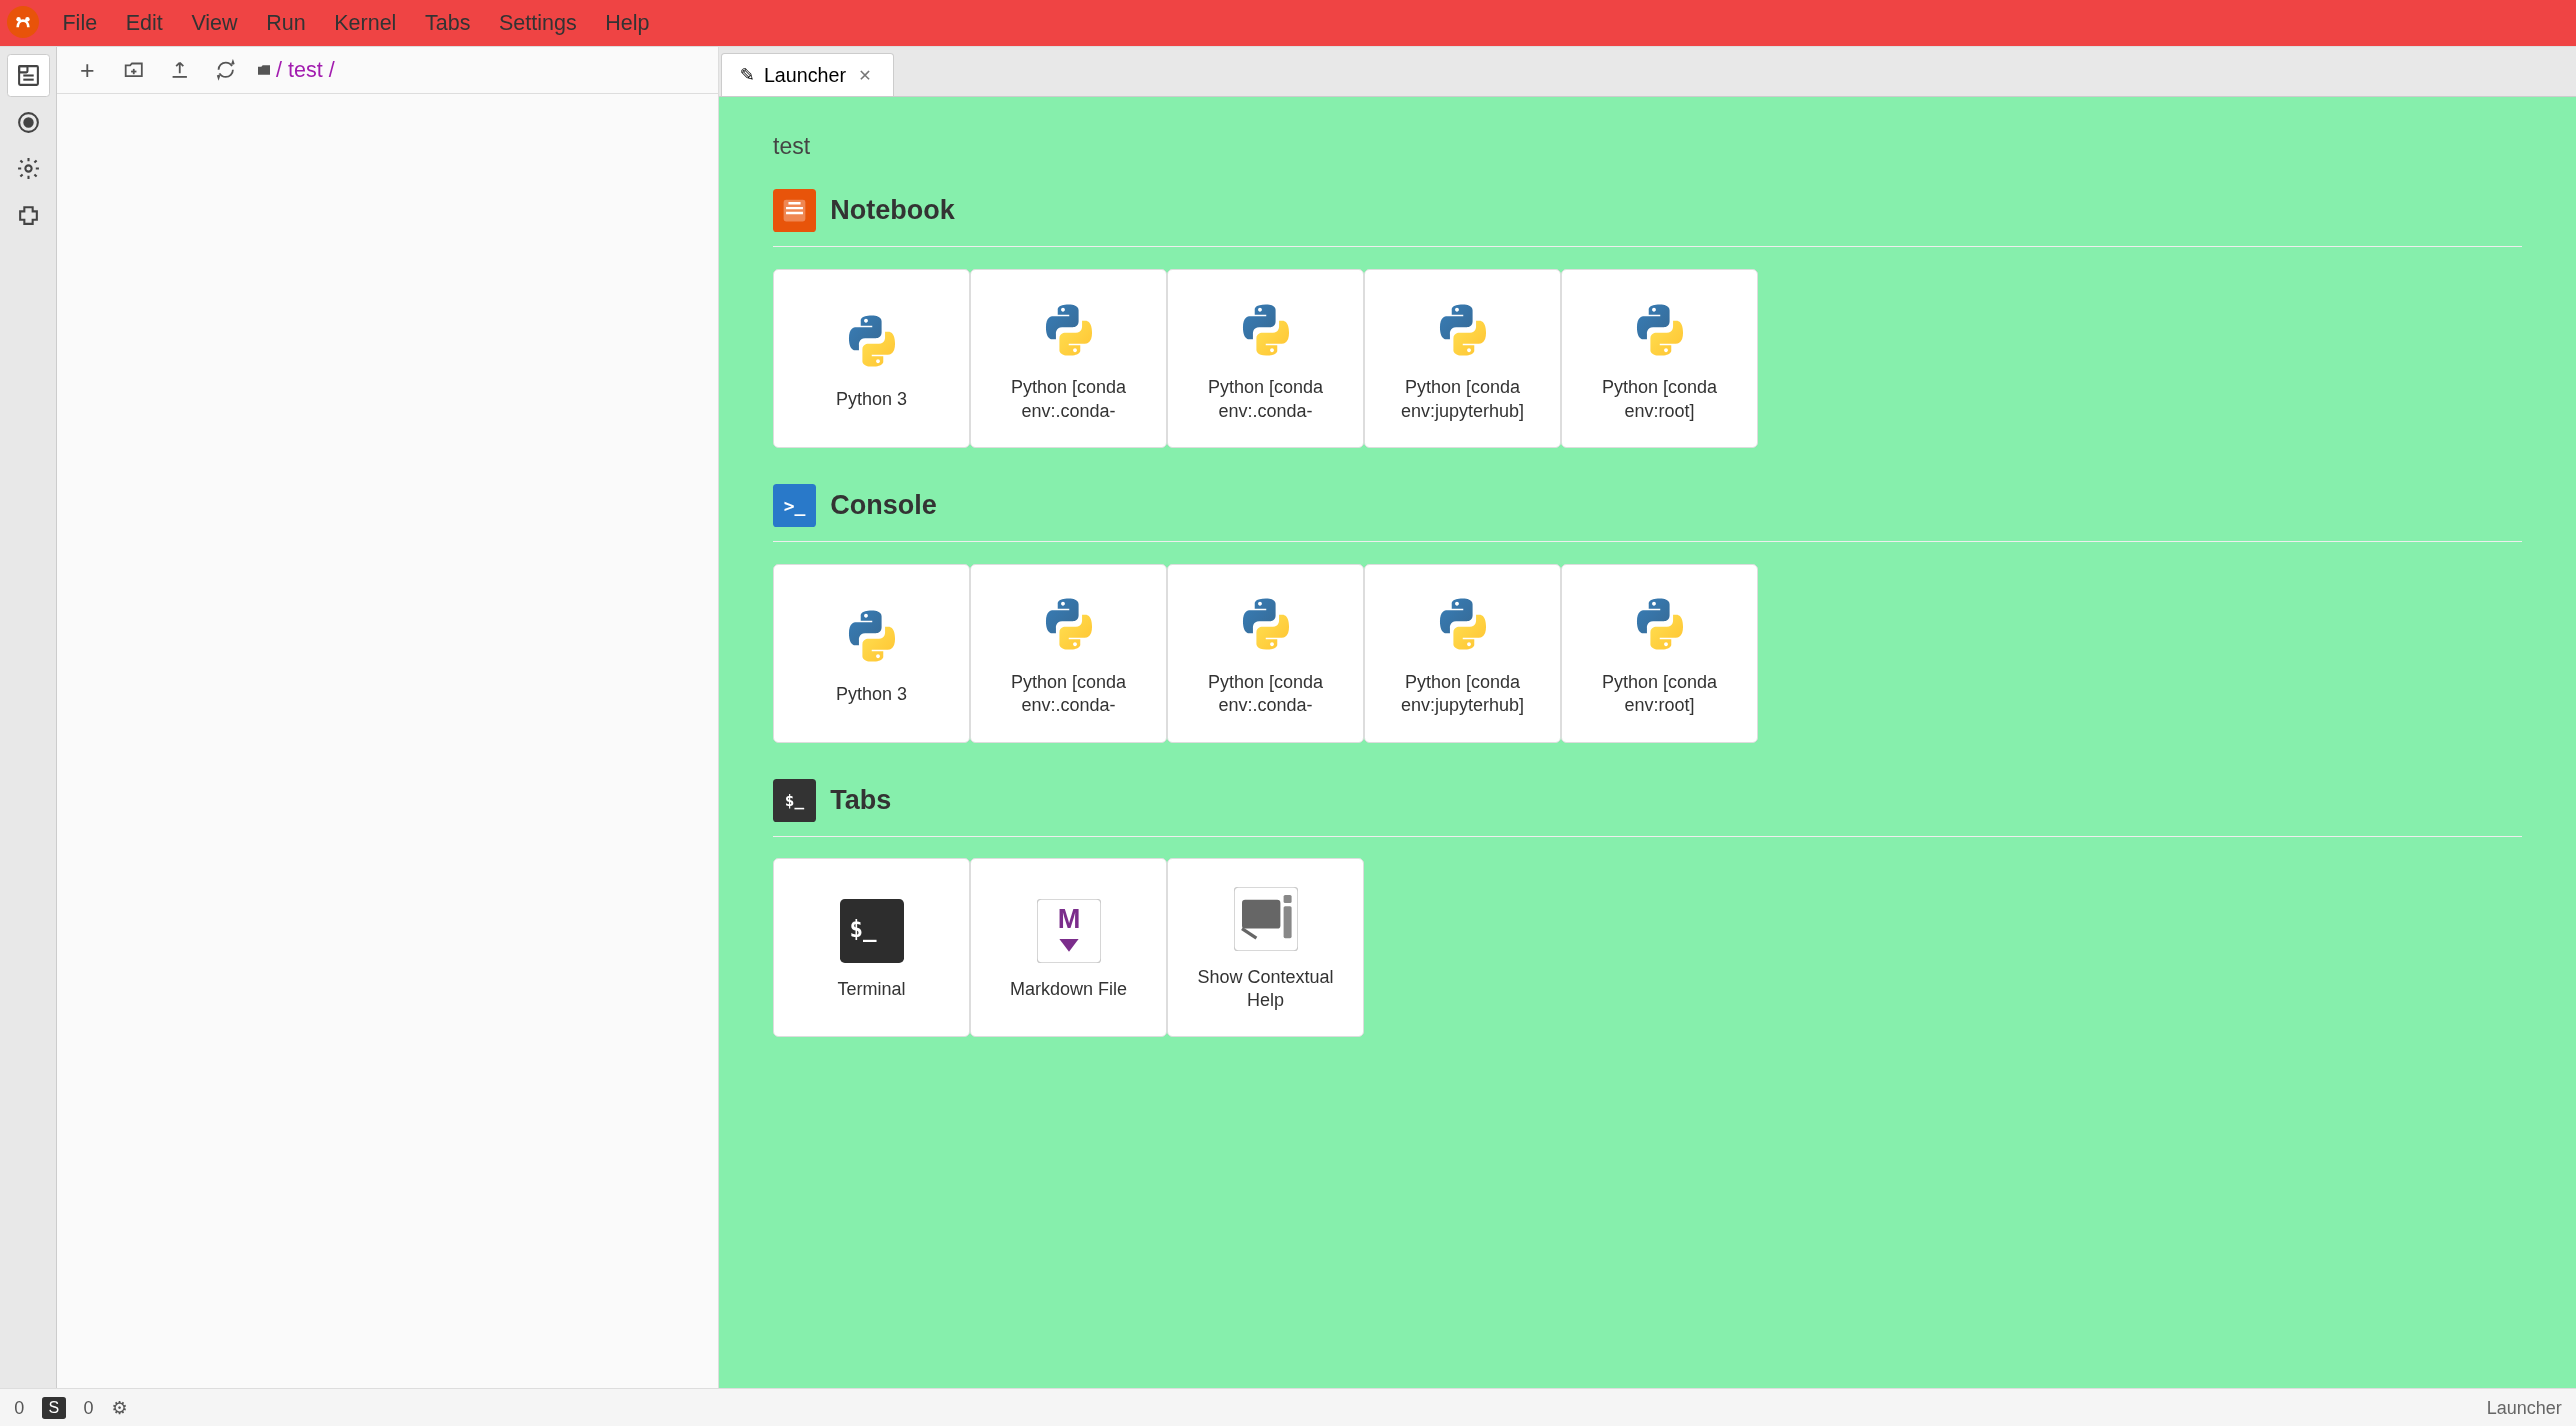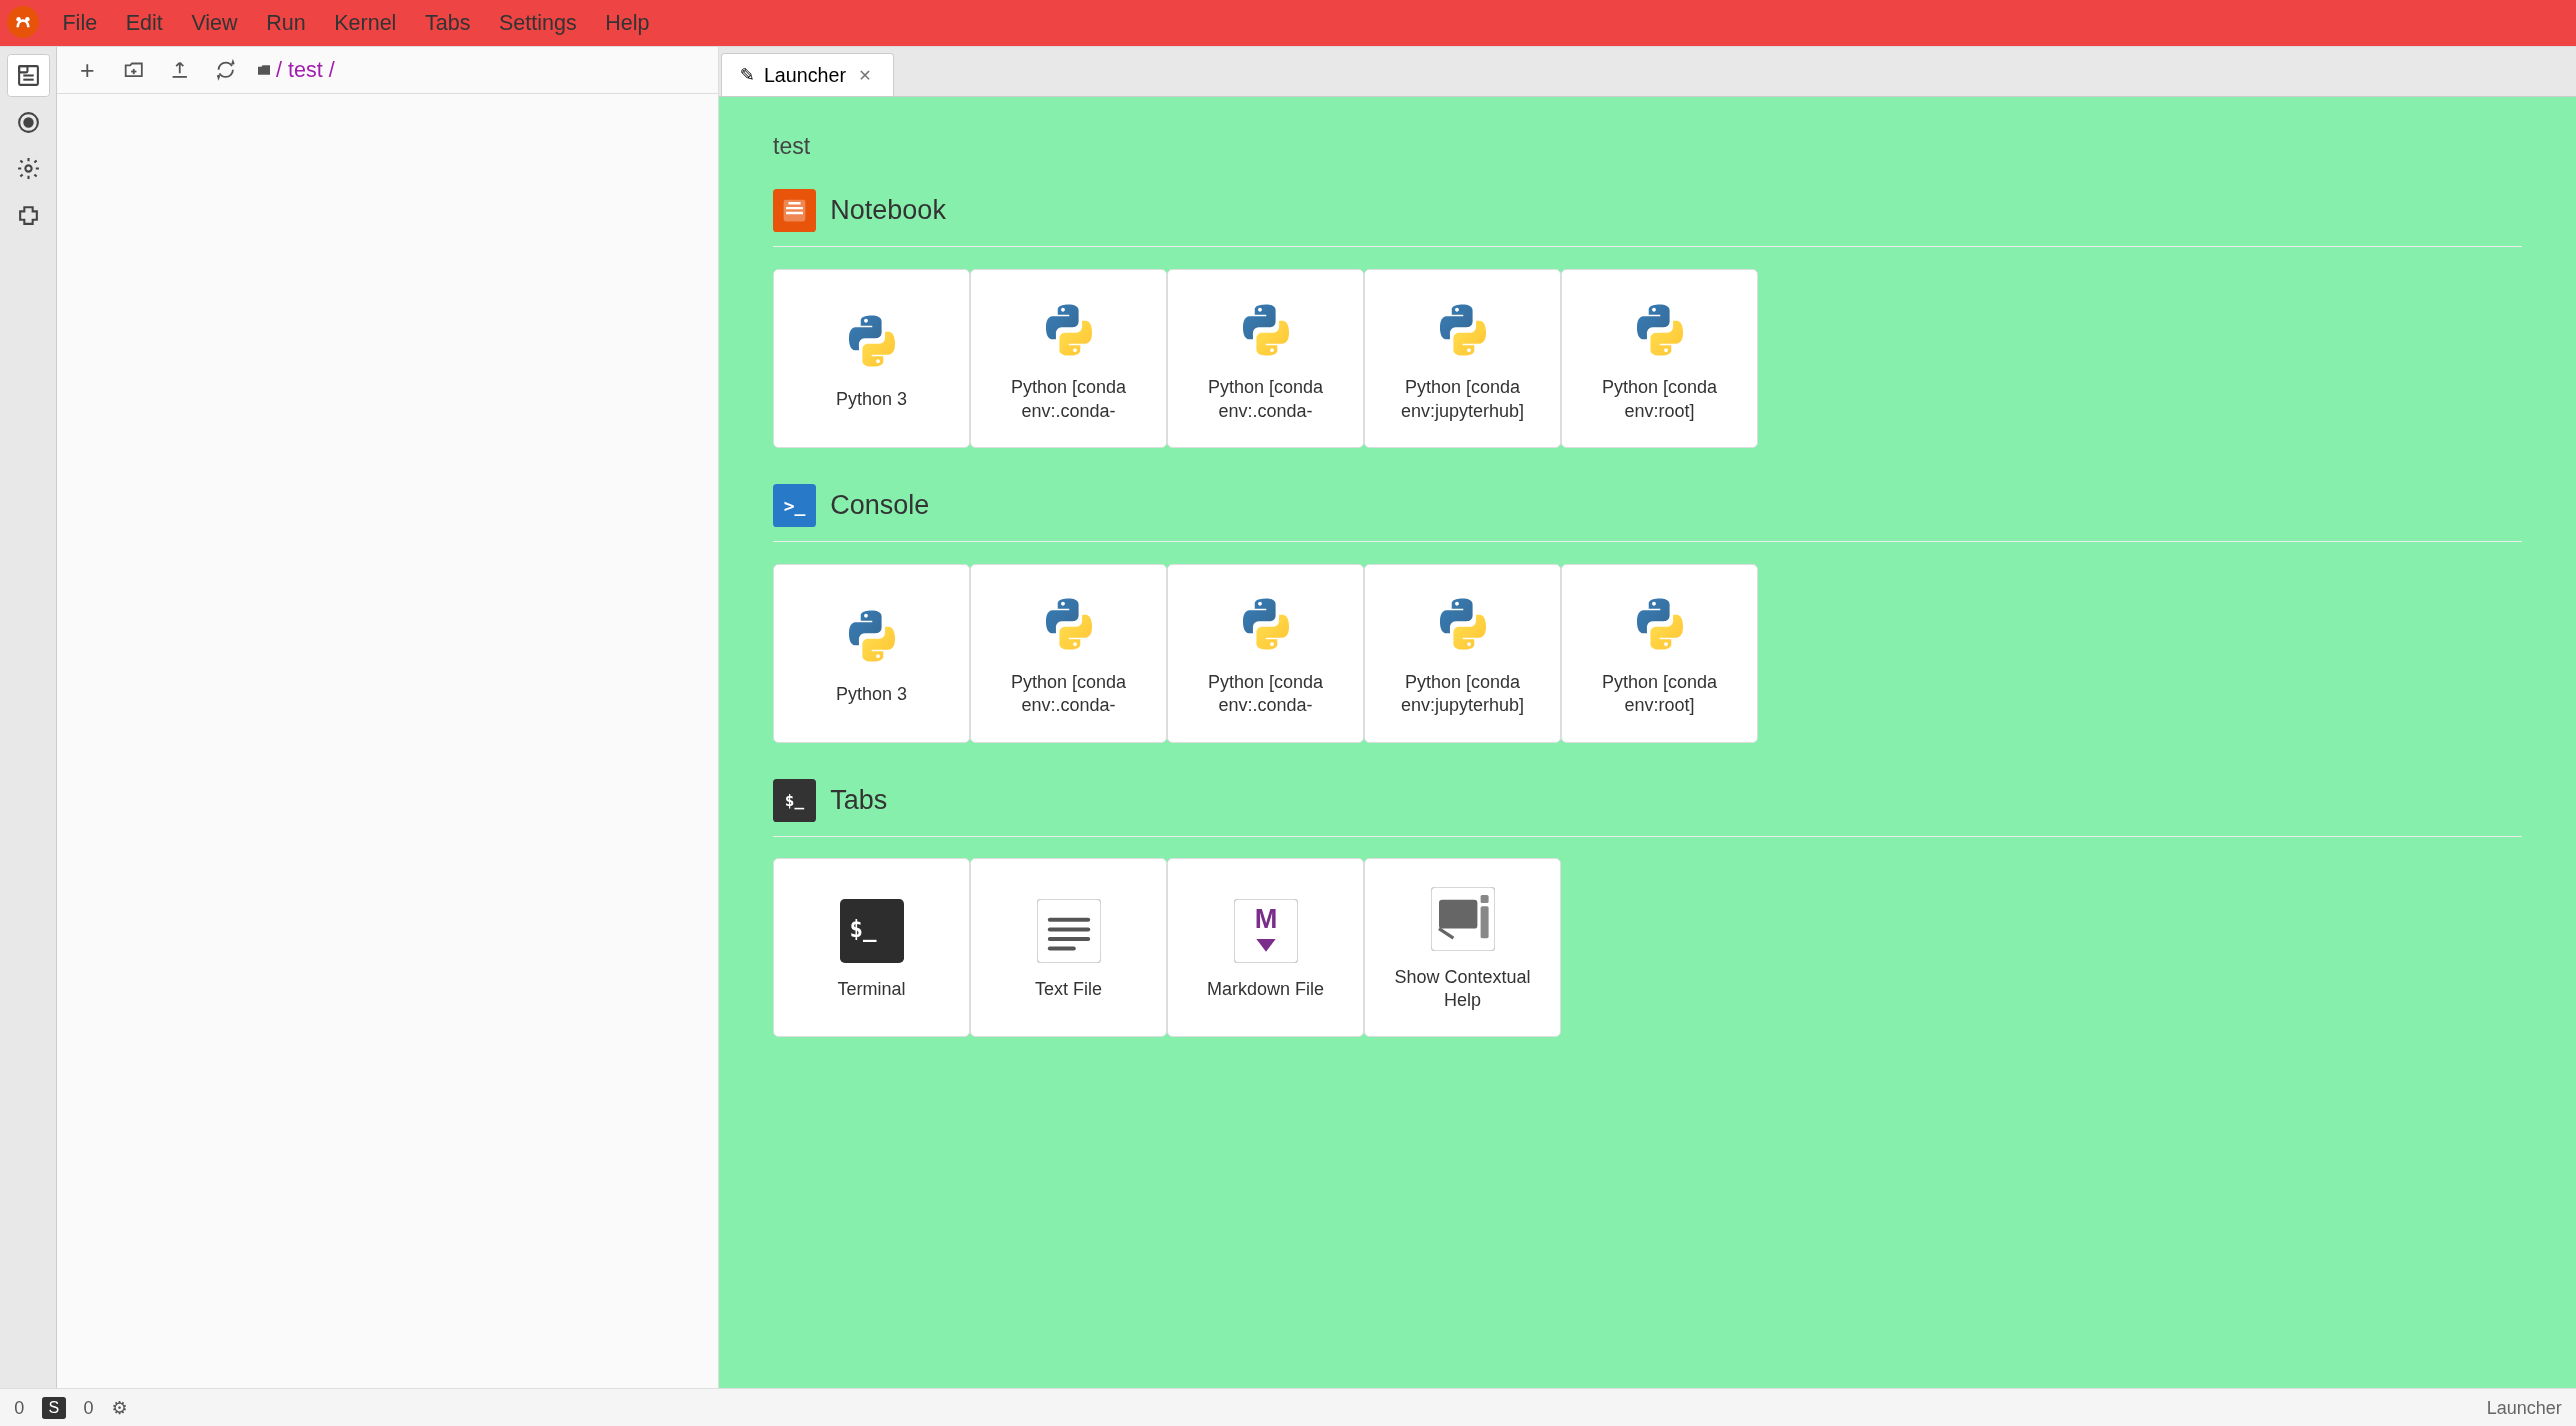--- a/index.html
+++ b/index.html
@@ -170,21 +170,21 @@
       display: flex;
       align-items: center;
       justify-content: center;
       border-radius: 3.6px;
       font-size: 21.5px;
       font-weight: bold;
     }
     .section-icon.notebook { background: #e8540a; color: white; }
     .section-icon.console { background: #2979c9; color: white; font-family: monospace; }
     .section-icon.other { background: #333; color: white; font-family: monospace; }
-    .section-title { font-size: 27px; font-weight: 400; color: #333; }
+    .section-title { font-size: 27px; font-weight: 700; color: #333; }
 
     .cards-grid {
       display: flex;
       flex-wrap: wrap;
       margin-bottom: 36px;
     }
     .card {
       width: 197px;
       height: 179px;
       border: 0.9px solid #ddd;
@@ -550,32 +550,20 @@
             <div class="card-icon">
               <svg width="64" height="64" viewBox="0 0 80 80" xmlns="http://www.w3.org/2000/svg" style="font-size:13px">
     <rect width="80" height="80" rx="6" fill="#2d2d2d"></rect>
     <text x="12" y="48" font-family="monospace" font-size="28" font-weight="bold" fill="white">$_</text>
   </svg>
             </div>
             <div class="card-label">Terminal</div>
           </div>
           <div class="card">
             <div class="card-icon">
-              <svg width="64" height="64" viewBox="0 0 80 80" xmlns="http://www.w3.org/2000/svg">
-    <rect width="80" height="80" rx="6" fill="white" stroke="#ccc" stroke-width="2"></rect>
-    <line x1="16" y1="26" x2="64" y2="26" stroke="#555" stroke-width="5" stroke-linecap="round"></line>
-    <line x1="16" y1="38" x2="64" y2="38" stroke="#555" stroke-width="5" stroke-linecap="round"></line>
-    <line x1="16" y1="50" x2="64" y2="50" stroke="#555" stroke-width="5" stroke-linecap="round"></line>
-    <line x1="16" y1="62" x2="46" y2="62" stroke="#555" stroke-width="5" stroke-linecap="round"></line>
-  </svg>
-            </div>
-            <div class="card-label">Text File</div>
-          </div>
-          <div class="card">
-            <div class="card-icon">
               <svg width="64" height="64" viewBox="0 0 80 80" xmlns="http://www.w3.org/2000/svg" style="font-size:13px">
     <rect width="80" height="80" rx="6" fill="white" stroke="#ccc" stroke-width="2"></rect>
     <text x="40" y="36" font-family="Arial Black, sans-serif" font-size="34" font-weight="900" fill="#7B2D8B" text-anchor="middle">M</text>
     <polygon points="28,50 40,66 52,50" fill="#7B2D8B"></polygon>
   </svg>
             </div>
             <div class="card-label">Markdown File</div>
           </div>
           <div class="card">
             <div class="card-icon">

